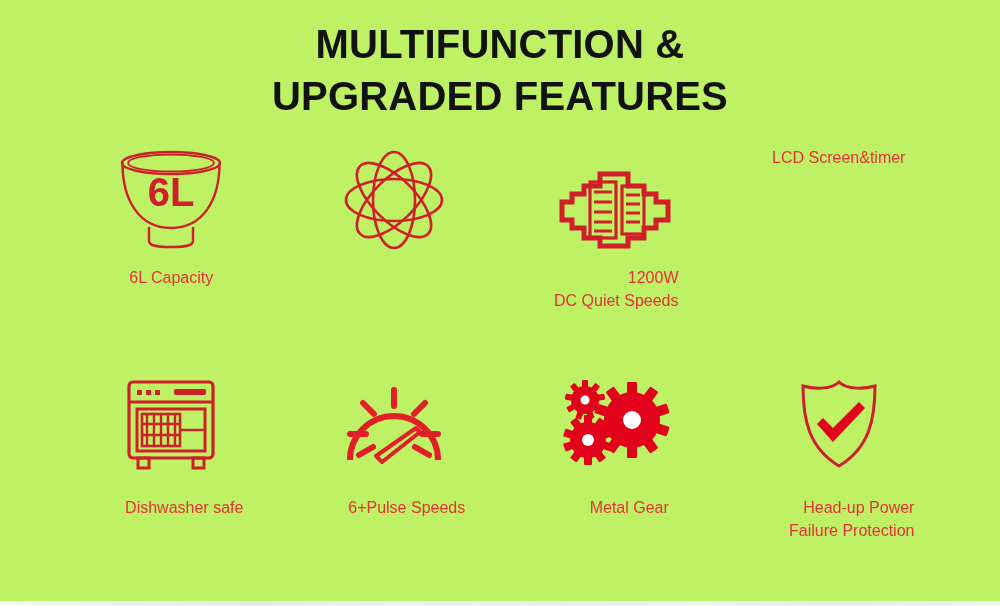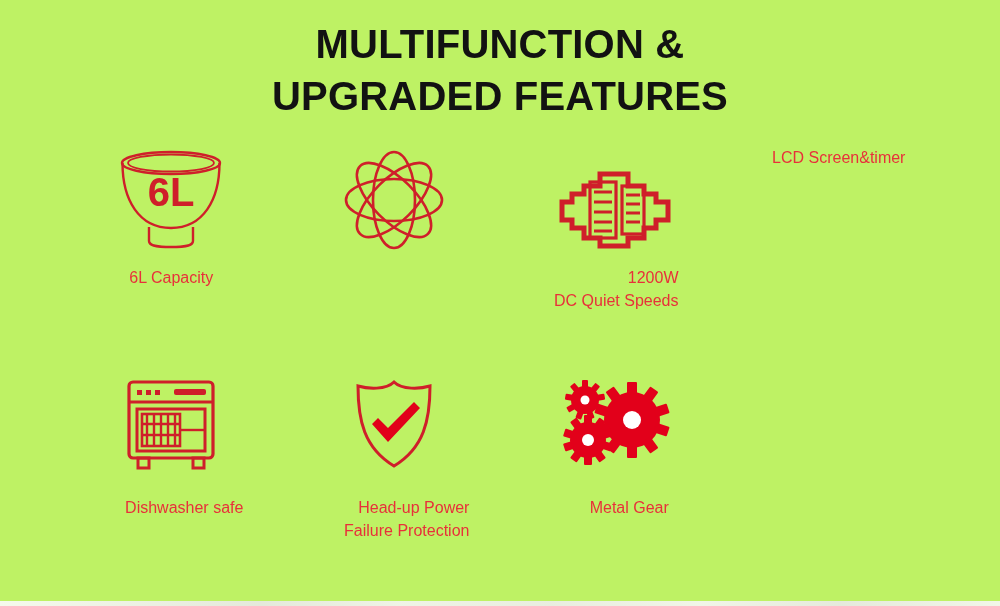--- a/index.html
+++ b/index.html
@@ -154,30 +154,37 @@
             <line x1="54" y1="36" x2="54" y2="68"></line>
             <line x1="59" y1="52" x2="84" y2="52"></line>
           </g>
           <rect x="17" y="80" width="11" height="10" fill="none" stroke="#cf1f2a" stroke-width="3"></rect>
           <rect x="72" y="80" width="11" height="10" fill="none" stroke="#cf1f2a" stroke-width="3"></rect>
         </svg>
       </div>
       <div class="caption">Dishwasher safe</div>
     </div>
 
-
-    <div class="cell cell-r2">
-      <div class="iconbox">
-        <svg width="96" height="96" viewBox="0 0 96 96">
-          <path d="M48 6 C40 14 22 13 12 10 C12 44 18 72 48 90 C78 72 84 44 84 10 C74 13 56 14 48 6 Z" fill="none" stroke="#cf1f2a" stroke-width="3"></path>
-          <path d="M26 48 L42 66 L74 32 L68 26 L42 52 L32 42 Z" fill="#e2001a"></path>
-        </svg>
-      </div>
-      <div class="caption">Head-up Power
-Failure Protection</div>
+    <div class="cell cell-r2">
+      <div class="iconbox">
+        <svg width="100" height="88" viewBox="0 0 100 88">
+          <path d="M6 76 A44 44 0 1 1 94 76" fill="none" stroke="#e01f28" stroke-width="6"></path>
+          <g stroke="#e01f28" stroke-width="6" stroke-linecap="round">
+            <line x1="50" y1="6" x2="50" y2="22"></line>
+            <line x1="19" y1="19" x2="30" y2="30"></line>
+            <line x1="81" y1="19" x2="70" y2="30"></line>
+            <line x1="6" y1="50" x2="22" y2="50"></line>
+            <line x1="94" y1="50" x2="78" y2="50"></line>
+            <line x1="15" y1="71" x2="29" y2="63"></line>
+            <line x1="85" y1="71" x2="71" y2="63"></line>
+          </g>
+          <path d="M32 72 L72 44 L76 48 L38 78 Z" fill="none" stroke="#e01f28" stroke-width="4" stroke-linejoin="round"></path>
+        </svg>
+      </div>
+      <div class="caption">6+Pulse Speeds</div>
     </div>
 
     <div class="cell cell-r2">
       <div class="iconbox">
         <svg width="112" height="96" viewBox="0 0 112 96">
           <g fill="#e2001a">
 
             <g transform="translate(72,44)">
               <g>
                 <circle r="28"></circle>
@@ -232,16 +239,27 @@
                 </g>
               </g>
               <circle r="6" fill="#ffffff"></circle>
             </g>
           </g>
         </svg>
       </div>
       <div class="caption">Metal Gear</div>
     </div>
 
+    <div class="cell cell-r2">
+      <div class="iconbox">
+        <svg width="96" height="96" viewBox="0 0 96 96">
+          <path d="M48 6 C40 14 22 13 12 10 C12 44 18 72 48 90 C78 72 84 44 84 10 C74 13 56 14 48 6 Z" fill="none" stroke="#cf1f2a" stroke-width="3"></path>
+          <path d="M26 48 L42 66 L74 32 L68 26 L42 52 L32 42 Z" fill="#e2001a"></path>
+        </svg>
+      </div>
+      <div class="caption">Head-up Power
+Failure Protection</div>
+    </div>
+
   </div>
 
   <div class="bottom-strip"></div>
 </div>
 
 </body></html>

